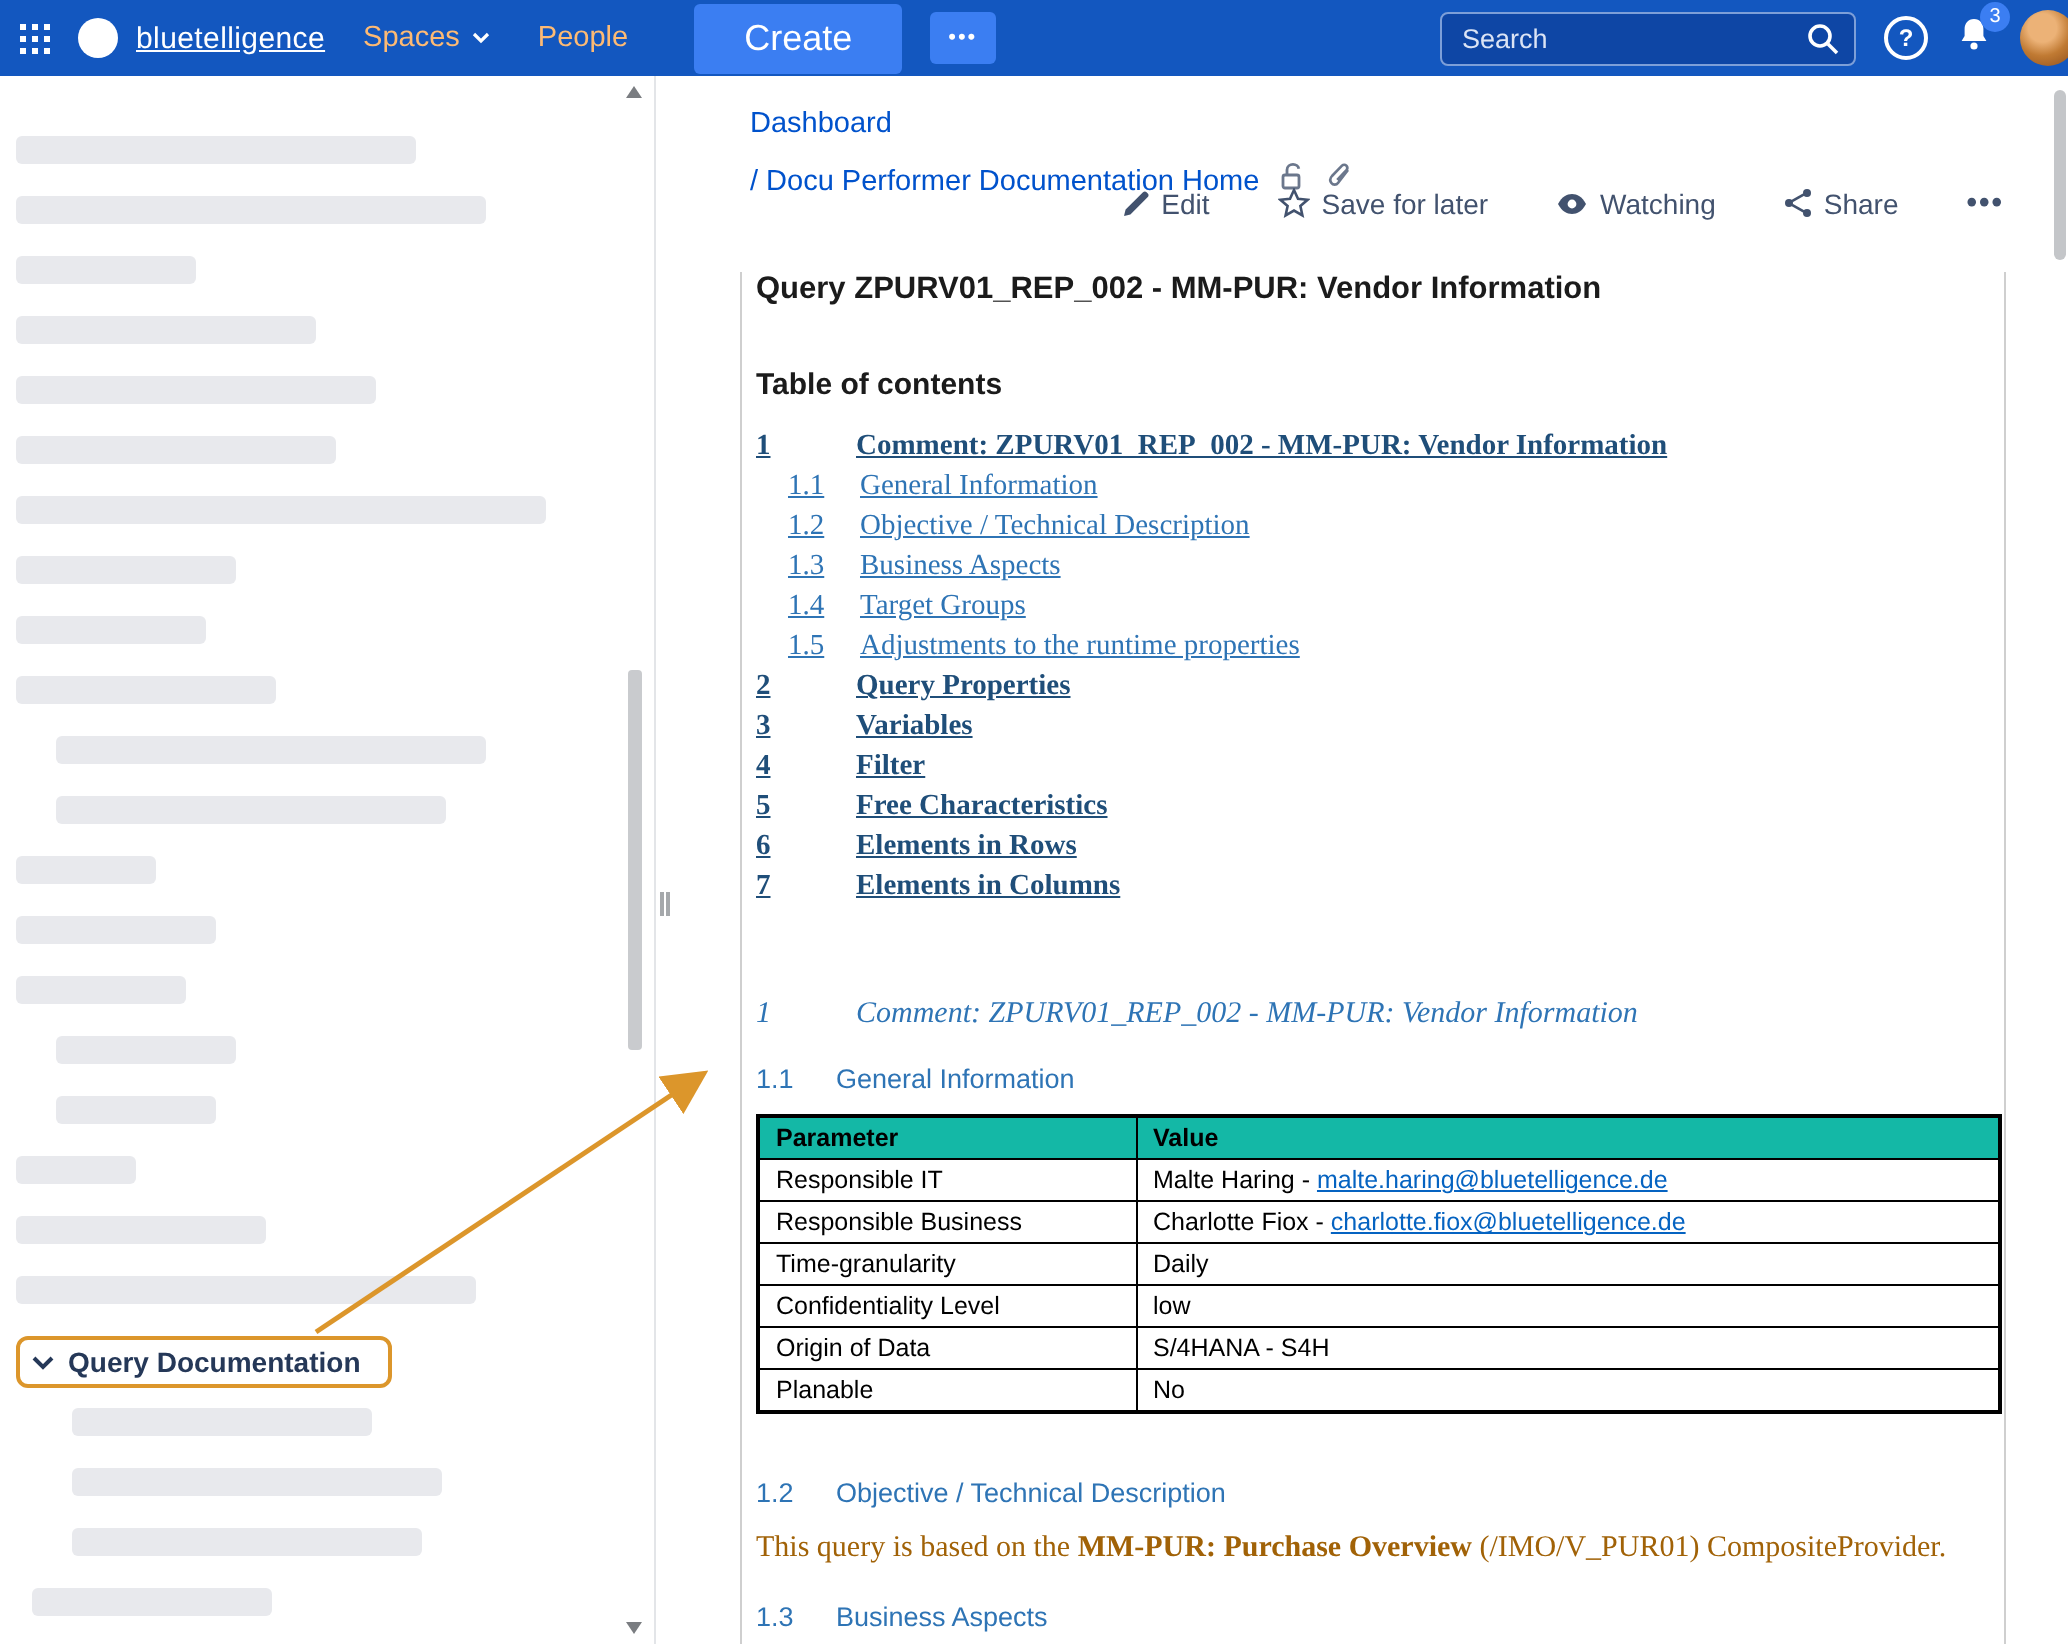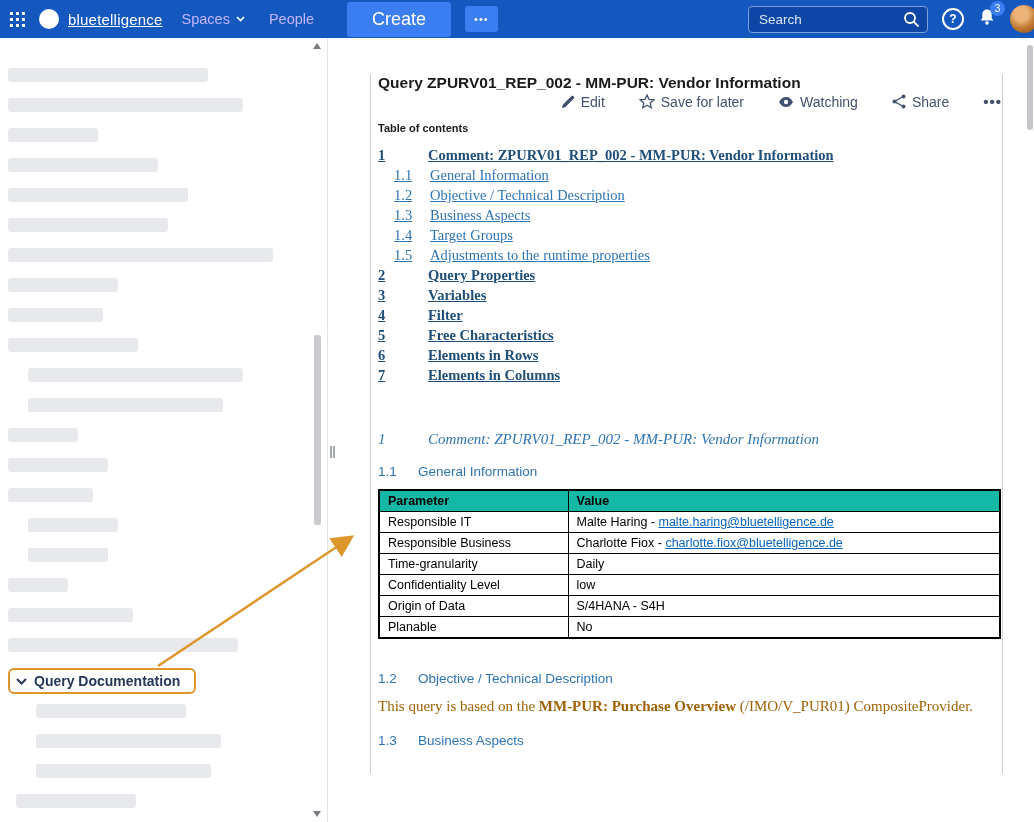--- a/index.html
+++ b/index.html
@@ -11,25 +11,25 @@
 
   
   .topbar {
     height:38px; background:#1357bf; display:flex; align-items:center;
     padding:0 10px; gap:14px; color:#fff; position:relative; z-index:5; overflow:hidden;
   }
   .icon-btn { display:flex; align-items:center; justify-content:center; cursor:pointer; background:none; border:none; padding:0; }
   .brand { display:flex; align-items:center; gap:9px;text-decoration:underline; }
   .brand-logo { width:20px; height:20px; background:#fff; border-radius:50%; }
   .brand-name { font-size:15px; font-weight:500; color:#fff; letter-spacing:.2px; }
-  .nav-item { font-size:14.5px; color:#c4b5fd; display:flex; align-items:center; gap:6px; padding:0 5px; cursor:pointer; background:none; border:none; }
+  .nav-item { font-size:14.5px; color:#fdba74; display:flex; align-items:center; gap:6px; padding:0 5px; cursor:pointer; background:none; border:none; }
   .btn-create { background:#3b7ef2; border:none; color:#fff; font-size:18px; font-weight:500; padding:7px 25px; border-radius:3px; margin-left:14px; cursor:pointer; }
   .btn-more-top { background:#3b7ef2; border:none; color:#fff; border-radius:3px; padding:7px 9px; font-size:11px; letter-spacing:1px; cursor:pointer; }
   .top-spacer { flex:1; }
-  .search-box { position:relative; width:180px; height:27px; background:#0e46a5; border:1px solid #7d9fd8; border-radius:4px; display:flex; align-items:center; }
+  .search-box { position:relative; width:208px; height:27px; background:#0e46a5; border:1px solid #7d9fd8; border-radius:4px; display:flex; align-items:center; }
   .search-input { background:transparent; border:none; outline:none; color:#fff; font-size:13.5px; padding:0 30px 0 10px; width:100%; font-family:"Liberation Sans",sans-serif; }
   .search-input::placeholder { color:#dbe4f5; }
   .search-icon { position:absolute; right:7px; top:4px; }
   .help-btn { width:22px; height:22px; border:2px solid #fff; border-radius:50%; display:flex; align-items:center; justify-content:center; font-size:12px; font-weight:bold; color:#fff; background:none; cursor:pointer; }
   .bell-wrap { position:relative; cursor:pointer; }
   .badge { position:absolute; top:-7px; right:-9px; background:#3b7ef2; color:#fff; font-size:10px; width:15px; height:15px; border-radius:50%; display:flex; align-items:center; justify-content:center; }
   .avatar { width:28px; height:28px; border-radius:50%; flex-shrink:0; margin-right:-14px; cursor:pointer;
             background:radial-gradient(circle at 40% 32%, #ecb277 0 28%, #c07a33 55%, #8a4a18 100%); }
 
   
@@ -57,21 +57,21 @@
   .actions { position:absolute; top:54px; right:26px; display:flex; gap:22px; align-items:center; color:#42526e; font-size:14px; }
   .action { display:flex; gap:6px; align-items:center; cursor:pointer; background:none; border:none; color:#42526e; font-size:14px; font-family:"Liberation Sans",sans-serif; }
   .action-more { font-size:15px; letter-spacing:1px; font-weight:bold; }
 
   
   .docpage {
     margin-top:14px; margin-left:-5px; width:633px; min-height:700px;
     border-left:1px solid #cfcfcf; border-right:1px solid #cfcfcf; padding:0 0 0 7px;
   }
   .doc-title { margin-top:36px; font-size:15.5px; font-weight:700; color:#1b1b1b; }
-  .toc-title { margin-top:30px; font-size:11px; font-weight:700; color:#1b1b1b; }
+  .toc-title { margin-top:30px; font-size:15px; font-weight:700; color:#1b1b1b; }
   .toc { margin-top:11px; font-family:"Liberation Serif", serif; font-size:14.5px; }
   .toc-row { height:20px; line-height:20px; display:flex; }
   .toc-row a { text-decoration:underline; cursor:pointer; }
   .toc-row.l1 { font-weight:700; }
   .toc-row.l1 a { color:#1f4e79; }
   .toc-row.l2 { padding-left:16px; }
   .toc-row.l2 a { color:#2e74b5; }
   .toc-row.l1 .toc-num { width:50px; flex-shrink:0; }
   .toc-row.l2 .toc-num { width:36px; flex-shrink:0; }
   .sec1 { margin-top:46px; font-family:"Liberation Serif", serif; font-style:italic; color:#2e74b5; font-size:15px; display:flex; }
@@ -187,20 +187,37 @@
     <div class="sb-scroll">
       <div class="tri-up"></div>
       <div class="sb-thumb"></div>
       <div class="tri-down"></div>
     </div>
   </aside>
 
   <div class="resize-handle"></div>
 
   <main class="main">
+    <nav class="breadcrumb">
+      <div><a href="#">Dashboard</a></div>
+      <div class="crumb-line2">
+        <a href="#">/ Docu Performer Documentation Home</a>
+        <span>
+          <svg width="15" height="15" viewBox="0 0 15 15">
+              <rect x="2.5" y="6.5" width="8" height="6.5" rx="1" fill="none" stroke="#6b778c" stroke-width="1.4"></rect>
+              <path d="M4.5 6.5 L4.5 4 C4.5 2.2 6 1.2 7.5 1.2 C9 1.2 10.2 2.2 10.4 3.4" fill="none" stroke="#6b778c" stroke-width="1.4"></path>
+            </svg>
+        </span>
+        <span>
+          <svg width="14" height="15" viewBox="0 0 14 15">
+              <path d="M11 4 L6 10.5 C5.2 11.6 3.5 11.6 2.7 10.5 C1.9 9.4 2.1 8 3 7 L8 1.8 C8.6 1.2 9.6 1.2 10.2 1.8 C10.8 2.5 10.8 3.4 10.2 4.1 L5.6 8.9" fill="none" stroke="#6b778c" stroke-width="1.3"></path>
+            </svg>
+        </span>
+      </div>
+    </nav>
 
     <div class="actions">
       <button class="action">
         <svg width="14" height="14" viewBox="0 0 14 14">
             <path d="M1 13 L1.8 9.8 L10.5 1.1 C11 0.6 11.8 0.6 12.3 1.1 L12.9 1.7 C13.4 2.2 13.4 3 12.9 3.5 L4.2 12.2 Z" fill="#42526e"></path>
           </svg>
         <span>Edit</span>
       </button>
       <button class="action">
         <svg width="16" height="15" viewBox="0 0 16 15">

